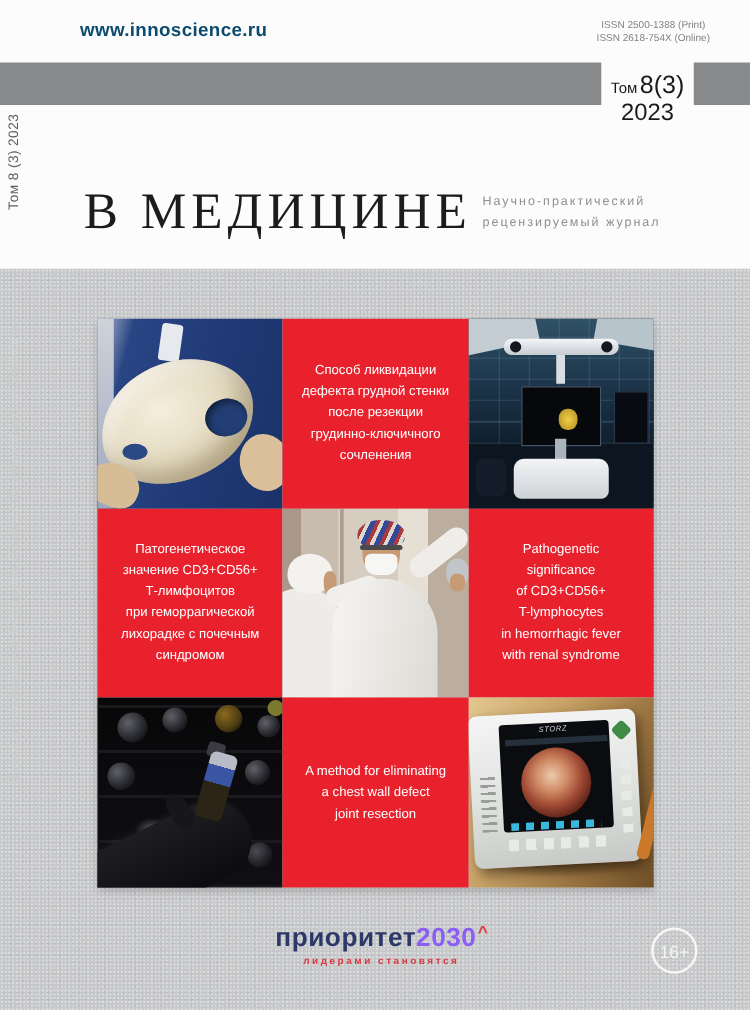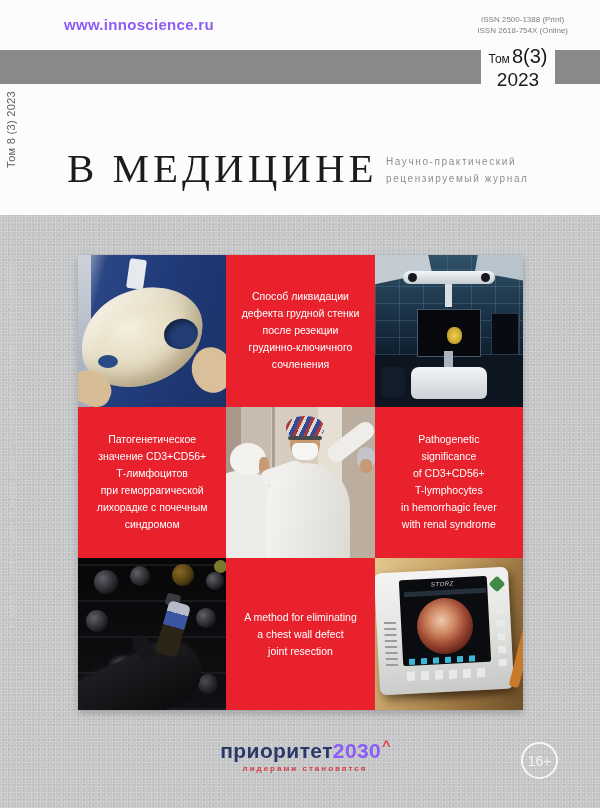--- a/index.html
+++ b/index.html
@@ -13,26 +13,26 @@
   .paper{
     position:absolute; left:0; top:215px; width:600px; height:593px;
     background-color:#c6c7c9;
     background-image:
       radial-gradient(rgba(255,255,255,.45) 1px, transparent 1px),
       radial-gradient(rgba(0,0,0,.07) 1px, transparent 1px);
     background-size:3px 3px,5px 5px;
     background-position:0 0,1px 2px;
   }
   
-  .site{ position:absolute; left:64px; top:16px; font-size:15px; font-weight:700; color:#8b5cf6; letter-spacing:.3px;}
+  .site{ position:absolute; left:64px; top:16px; font-size:15px; font-weight:700; color:#0c4a6e; letter-spacing:.3px;}
   .issn{ position:absolute; right:32px; top:14px; text-align:center; font-size:8px; line-height:11px; color:#808184;}
   .banner{ position:absolute; left:0; top:50px; width:600px; height:34px; background:#88898b;}
   .banner-title{ position:absolute; left:0; top:50px; width:450px; height:34px; line-height:34px; text-align:center; color:#ffffff; font-size:18px; letter-spacing:.5px;}
   .vol-box{ position:absolute; left:481px; top:42px; width:74px; height:66px; background:#fcfcfc; text-align:center; color:#1a1a1a;}
-  .vol-line1{ margin-top:3px; font-size:20px; line-height:22px; white-space:nowrap;}
+  .vol-line1{ margin-top:15px; font-size:20px; line-height:22px; white-space:nowrap;}
   .vol-prefix{ font-size:12px; margin-right:2px;}
   .vol-year{ font-size:19px; line-height:20px;}
   
   .t-blue{ position:absolute; left:66px; top:88px; font-size:47px; font-weight:700; color:#3b7ec0; letter-spacing:-1px; white-space:nowrap;}
   .t-serif{ position:absolute; left:67px; top:144px; font-family:"Liberation Serif","DejaVu Serif",serif; font-size:41px; color:#1c1c1e; letter-spacing:4px; white-space:nowrap;text-align:right;}
   .t-sub{ position:absolute; left:386px; top:153px; font-size:10px; line-height:17px; color:#8e8f91; letter-spacing:1.6px; white-space:nowrap;}
   
   .spine{ writing-mode:vertical-rl; transform:rotate(180deg); white-space:nowrap;}
   .spine-vol{ position:absolute; left:5px; top:88px; height:80px; font-size:11px; color:#5f6063; letter-spacing:.3px;}
   .spine-title{ position:absolute; left:5px; top:150px; height:478px; font-size:11.5px; color:#cdd0cf; letter-spacing:.3px;}

